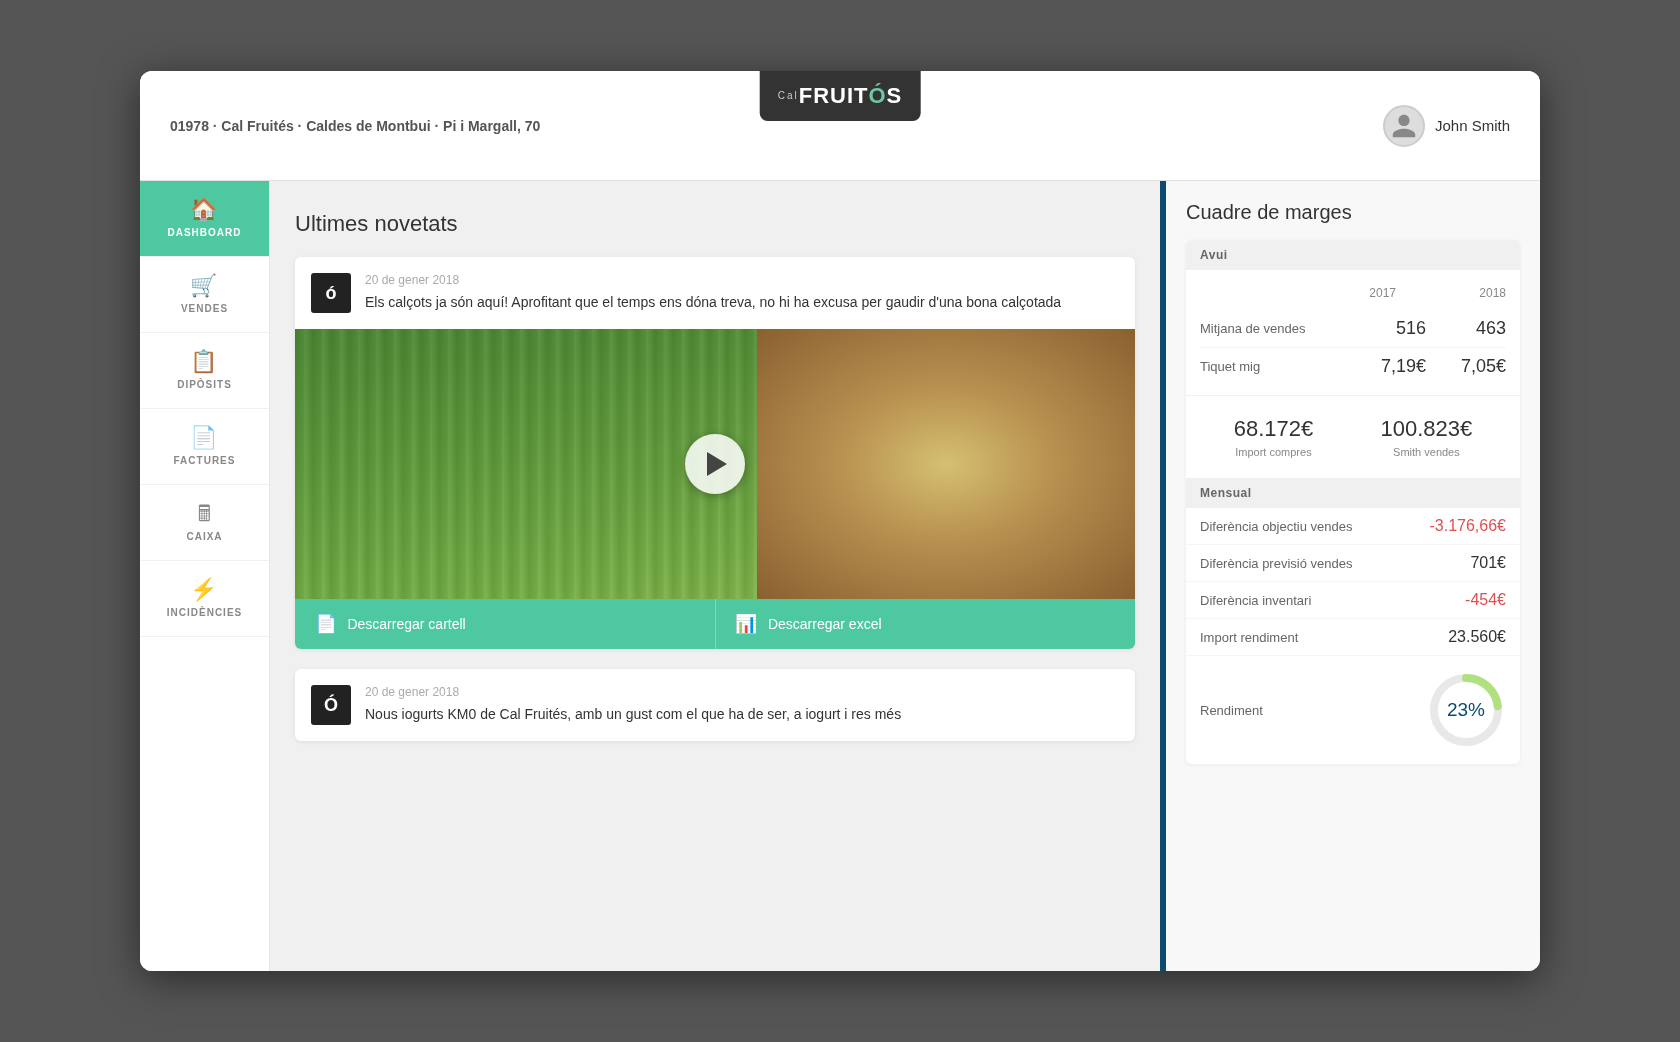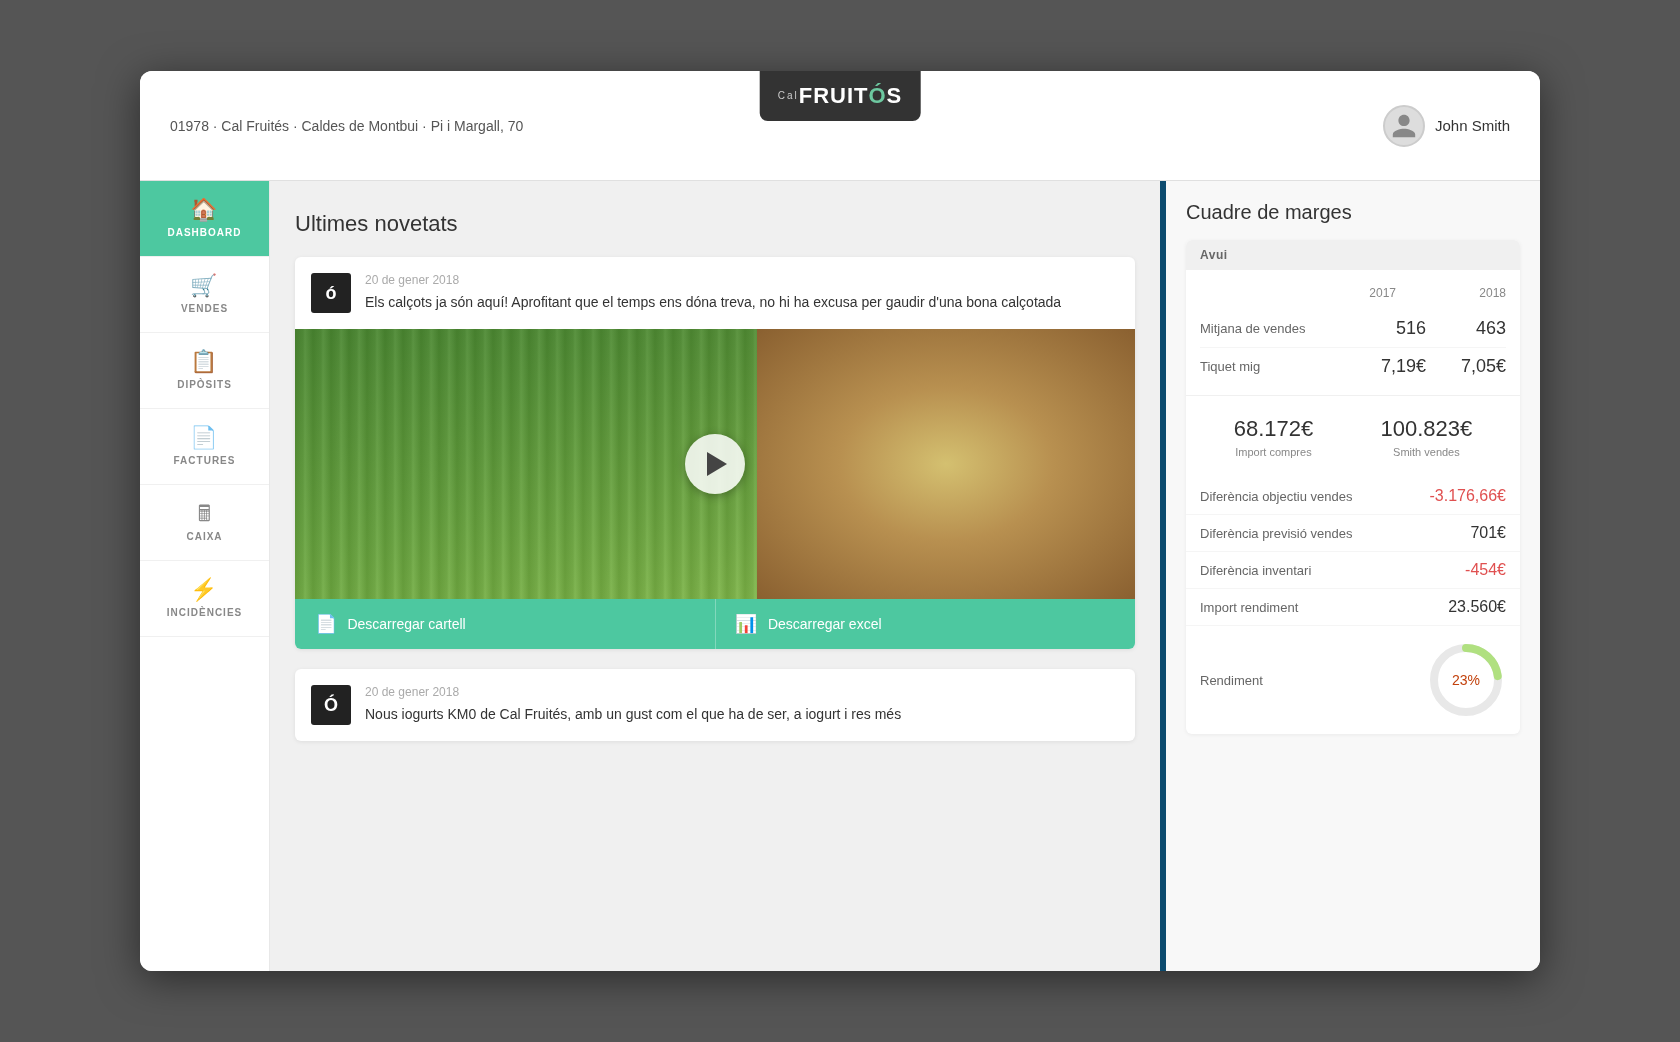--- a/index.html
+++ b/index.html
@@ -29,20 +29,21 @@
       align-items: center;
       justify-content: space-between;
       padding: 0 30px;
       border-bottom: 1px solid #e0e0e0;
       position: relative;
       flex-shrink: 0;
     }
     .header-address {
       font-size: 14px;
       color: #555;
+      font-weight: bold;
     }
     .header-logo {
       position: absolute;
       left: 50%;
       transform: translateX(-50%);
       top: 0;
       background: #333;
       padding: 14px 18px;
       border-radius: 0 0 8px 8px;
       display: flex;
@@ -416,22 +417,22 @@
       fill: none;
       stroke: #b0e080;
       stroke-width: 8;
       stroke-linecap: round;
     }
     .donut-text {
       position: absolute;
       top: 50%;
       left: 50%;
       transform: translate(-50%, -50%);
-      font-size: 14px;
-      color: #c2410c;
+      font-size: 19px;
+      color: #0c4a6e;
       font-weight: 500;
     }
   </style>
 </head>
 <body>
 
 <div class="app-frame">
 
   <div class="header">
     <div class="header-address">01978 · Cal Fruités · Caldes de Montbui · Pi i Margall, 70</div>
@@ -560,20 +561,21 @@
             <div class="marges-big-val">
               <span class="marges-big-num">68.172€</span>
               <div class="marges-big-label">Import compres</div>
             </div>
             <div class="marges-big-val">
               <span class="marges-big-num">100.823€</span>
               <div class="marges-big-label">Smith vendes</div>
             </div>
           </div>
 
+          <div class="marges-section-header">Mensual</div>
 
           <div class="marges-monthly-row">
             <div class="marges-monthly-label">Diferència objectiu vendes</div>
             <div class="marges-monthly-val negative">-3.176,66€</div>
           </div>
           <div class="marges-monthly-row">
             <div class="marges-monthly-label">Diferència previsió vendes</div>
             <div class="marges-monthly-val positive">701€</div>
           </div>
           <div class="marges-monthly-row">

